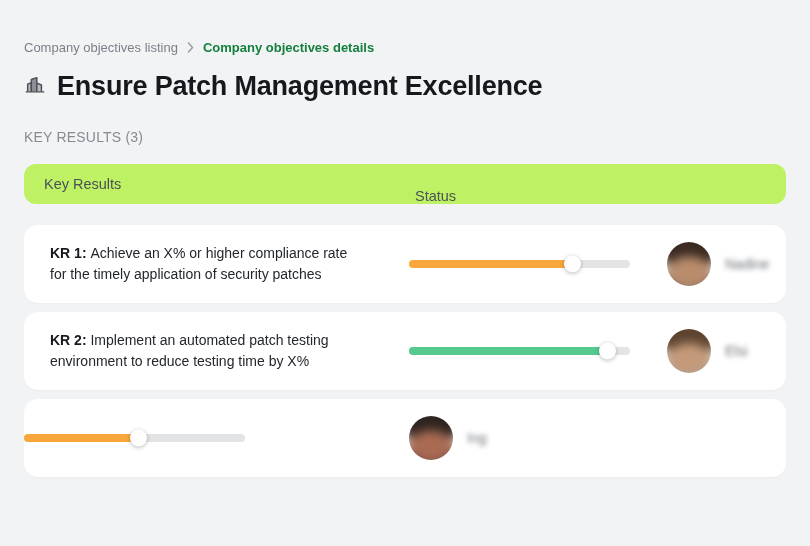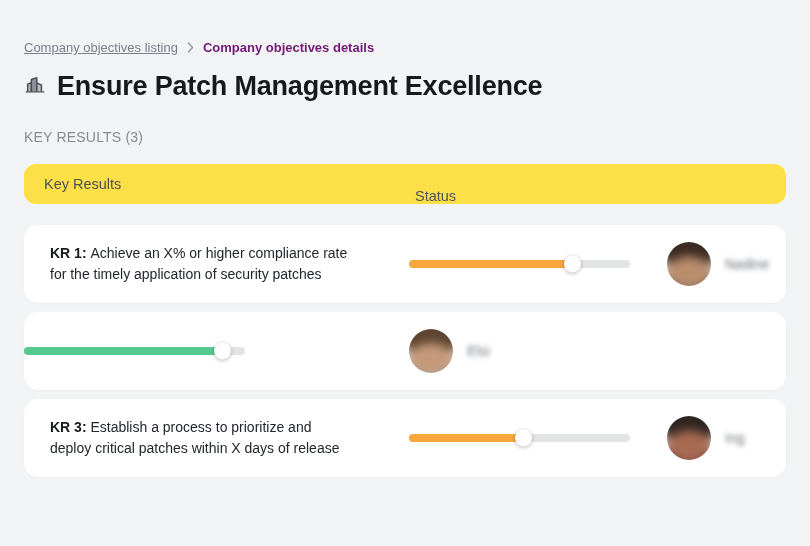--- a/index.html
+++ b/index.html
@@ -12,23 +12,23 @@
   .container { padding: 0 24px; position: relative; }
 
   
   .breadcrumb {
     margin-top: 40px;
     display: flex;
     align-items: center;
     gap: 9px;
     font-size: 13px;
   }
-  .crumb-parent { color: #7b8089; cursor: pointer; text-decoration: underline; }
+  .crumb-parent { color: #7b8089; cursor: pointer; }
   .crumb-chevron { display: inline-flex; color: #9aa0a8; }
-  .crumb-current { color: #701a75; font-weight: 600; }
+  .crumb-current { color: #15803d; font-weight: 600; }
 
   
   .title-row {
     margin-top: 16px;
     display: flex;
     gap: 11px;
   }
   .title-icon { display: inline-flex; flex: 0 0 auto; margin-top: 3px; }
   .page-title {
     font-size: 27px;
@@ -42,21 +42,21 @@
     margin-top: 27px;
     font-size: 14px;
     color: #868b93;
     letter-spacing: 0.2px;
   }
 
   
   .table-header {
     margin-top: 19px;
     height: 40px;
-    background: #fde047;
+    background: #bef264;
     border-radius: 12px;
     display: grid;
     grid-template-columns: 385px 258px 1fr;
     align-items: center;
     font-size: 14.5px;
     color: #4b5158;
   }
   .th-keyresults { padding-left: 20px; }
   .th-status, .th-owner { padding-left: 6px; margin-top: 24px; }
 
@@ -179,41 +179,41 @@
     </div>
     <div class="owner-cell">
       <div class="avatar">
         <div class="avatar-inner" style="background: radial-gradient(58% 42% at 50% 64%, rgb(185, 140, 108) 0px, rgb(185, 140, 108) 55%, rgba(0, 0, 0, 0) 72%), radial-gradient(74% 52% at 50% 26%, rgb(58, 42, 34) 0px, rgb(58, 42, 34) 58%, rgba(0, 0, 0, 0) 76%), linear-gradient(rgb(239, 233, 228) 0px, rgb(239, 233, 228) 58%, rgb(110, 100, 96) 80%);"></div>
       </div>
       <span class="owner-name">Nadine</span>
     </div>
   </div>
 
   <div class="kr-row">
+    <div class="kr-text">
+      <div class="kr-text-inner">
+        <span class="kr-label">KR 2: </span>
+        <span class="kr-desc">Implement an automated patch testing environment to reduce testing time by X%</span>
+      </div>
+    </div>
     <div class="status-cell">
       <div class="progress-track">
         <div class="progress-fill" style="width: 90%; background: rgb(85, 201, 142);"></div>
         <div class="progress-handle" style="left: calc(90% - 8.5px);"></div>
       </div>
     </div>
     <div class="owner-cell">
       <div class="avatar">
         <div class="avatar-inner" style="background: radial-gradient(58% 42% at 50% 64%, rgb(197, 154, 122) 0px, rgb(197, 154, 122) 55%, rgba(0, 0, 0, 0) 72%), radial-gradient(74% 52% at 50% 26%, rgb(93, 68, 48) 0px, rgb(93, 68, 48) 58%, rgba(0, 0, 0, 0) 76%), linear-gradient(rgb(232, 226, 218) 0px, rgb(232, 226, 218) 58%, rgb(154, 164, 173) 80%);"></div>
       </div>
       <span class="owner-name">Elsi</span>
     </div>
   </div>
 
   <div class="kr-row">
-    <div class="kr-text">
-      <div class="kr-text-inner">
-        <span class="kr-label">KR 3: </span>
-        <span class="kr-desc">Establish a process to prioritize and deploy critical patches within X days of release</span>
-      </div>
-    </div>
     <div class="status-cell">
       <div class="progress-track">
         <div class="progress-fill" style="width: 52%; background: rgb(249, 166, 61);"></div>
         <div class="progress-handle" style="left: calc(52% - 8.5px);"></div>
       </div>
     </div>
     <div class="owner-cell">
       <div class="avatar">
         <div class="avatar-inner" style="background: radial-gradient(58% 42% at 50% 64%, rgb(169, 106, 82) 0px, rgb(169, 106, 82) 55%, rgba(0, 0, 0, 0) 72%), radial-gradient(74% 52% at 50% 26%, rgb(46, 36, 32) 0px, rgb(46, 36, 32) 58%, rgba(0, 0, 0, 0) 76%), linear-gradient(rgb(236, 229, 223) 0px, rgb(236, 229, 223) 58%, rgb(95, 58, 56) 80%);"></div>
       </div>

